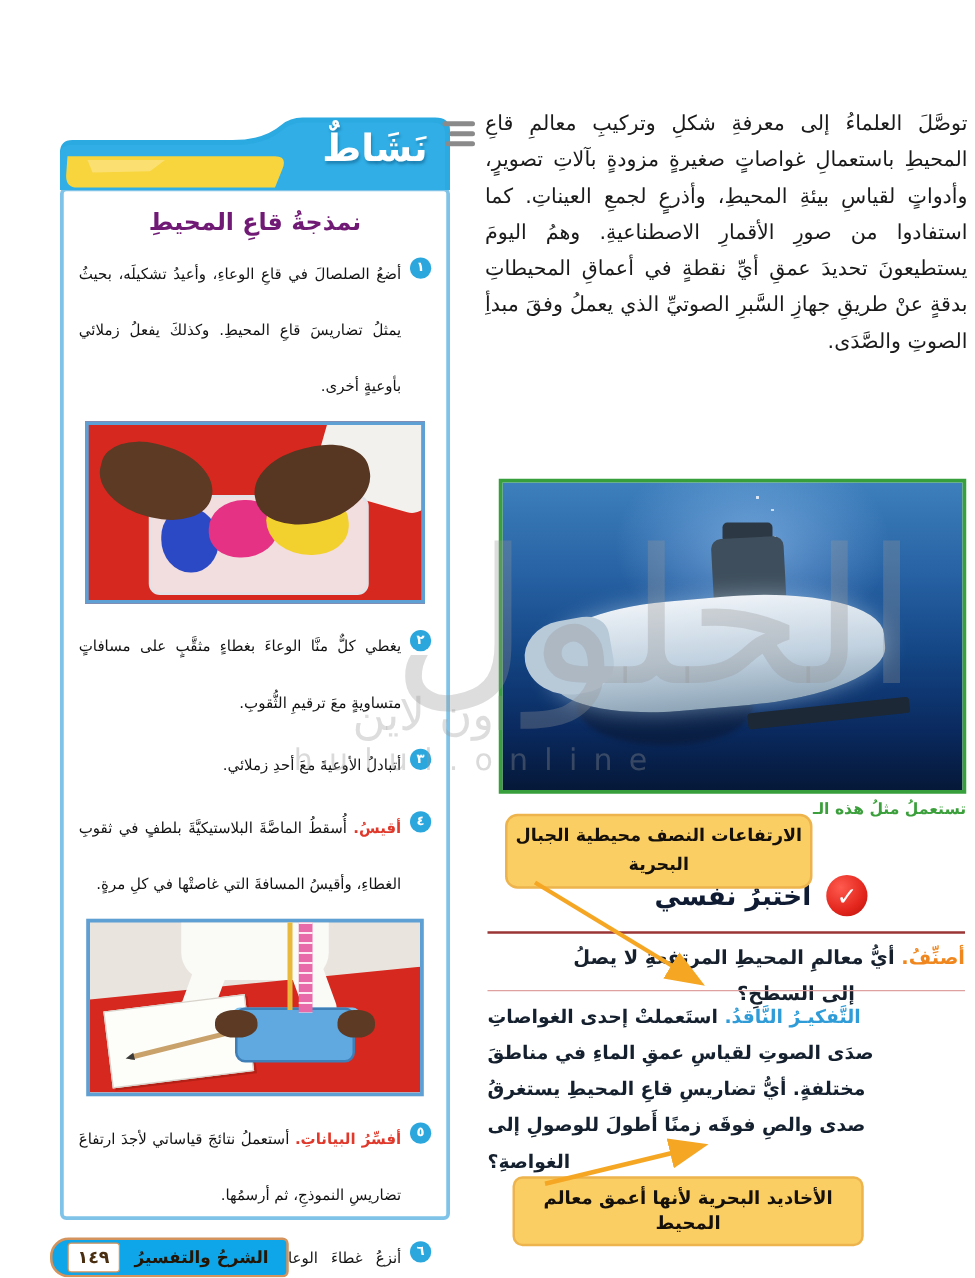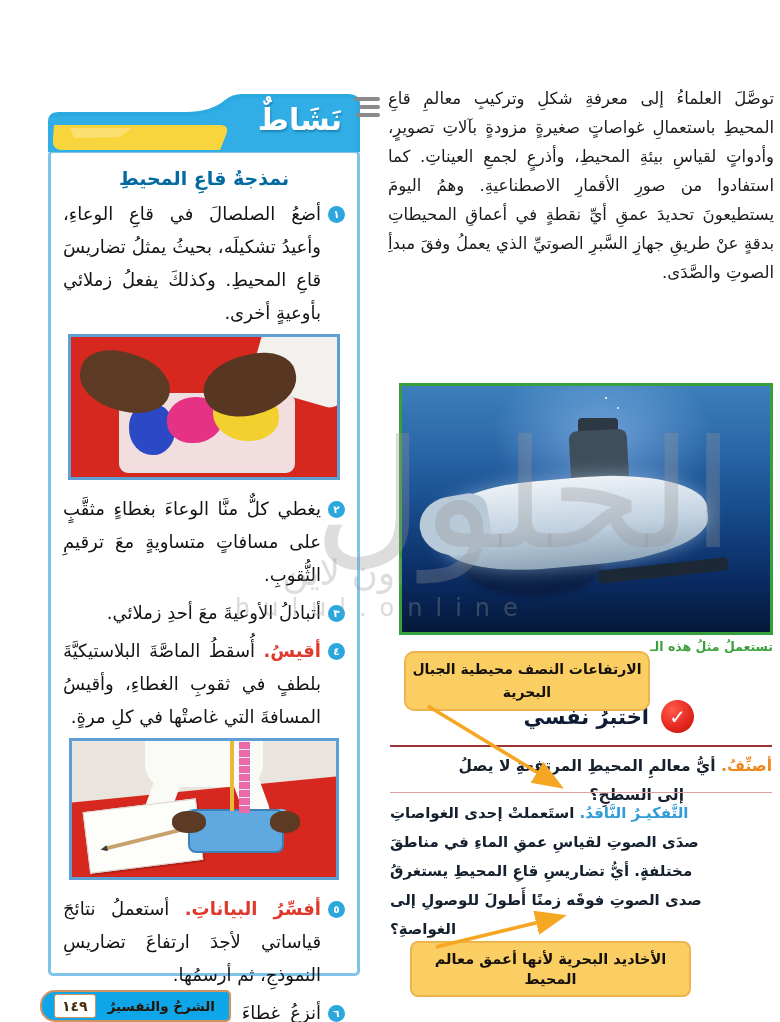--- a/index.html
+++ b/index.html
@@ -60,25 +60,25 @@
   .act-header{position:absolute;left:48px;top:92px;width:312px;height:60px;z-index:5;}
   .act-header-text{position:absolute;right:18px;top:10px;font-size:30px;font-weight:bold;color:#fff;
          text-shadow:1px 2px 2px rgba(0,60,100,.35);}
   .menu-lines{position:absolute;left:354px;top:97px;width:26px;z-index:6;}
   .menu-lines div{height:3.5px;background:#8A8A8A;border-radius:2px;margin-bottom:4.5px;}
   .menu-lines div:nth-child(2){width:21px;}
   .menu-lines div:nth-child(3){width:24px;}
 
   .act-box{position:absolute;left:48px;top:150px;width:312px;height:826px;border:3px solid #7FC3E8;
          border-radius:5px;background:#fff;box-sizing:border-box;padding:10px 12px;z-index:2;}
-  .act-title{text-align:center;font-weight:bold;font-size:19px;color:#0369a1;margin:4px 0 8px;}
+  .act-title{text-align:center;font-weight:bold;font-size:19px;color:#701a75;margin:4px 0 8px;}
   .step{display:flex;gap:7px;margin-bottom:5px;}
   .step-num{flex:0 0 auto;width:17px;height:17px;border-radius:50%;background:#2BA7DE;color:#fff;
          font-size:10.5px;line-height:17px;text-align:center;font-weight:bold;margin-top:9px;}
-  .step-text{font-size:18px;line-height:33px;color:#141414;text-align:justify;}
+  .step-text{font-size:12px;line-height:45px;color:#141414;text-align:justify;}
   .red-lbl{color:#E0392B;font-weight:bold;}
 
   .photo{position:relative;overflow:hidden;margin:4px auto 12px;border:3px solid #5E9FD4;background:#D6281E;}
   .photo1{width:266px;height:140px;}
   .photo2{width:264px;height:136px;background:#E9E5DE;}
   
   .p1-sleeve{position:absolute;right:-14px;top:-10px;width:95px;height:72px;background:#F3F1ED;
          border-radius:14px;transform:rotate(16deg);}
   .p1-box{position:absolute;left:48px;top:56px;width:172px;height:76px;background:rgba(246,246,250,.88);
          border:2px solid #E2E2E6;border-radius:9px;}
@@ -158,21 +158,21 @@
   <div class="q1">
     <div><span class="lbl">أصنِّفُ.</span> <span>أيُّ معالمِ المحيطِ المرتفعةِ لا يصلُ</span></div>
     <div class="indent-r-88">إلى السطحِ؟</div>
   </div>
   <div class="rule2"></div>
 
   <div class="q2">
     <div><span class="lbl">التَّفكيـرُ النَّاقدُ.</span> <span>استَعملتْ إحدى الغواصاتِ</span></div>
     <div>صدَى الصوتِ لقياسِ عمقِ الماءِ في مناطقَ</div>
     <div>مختلفةٍ. أيُّ تضاريسِ قاعِ المحيطِ يستغرقُ</div>
-    <div>صدى الصوتِ فوقَه زمنًا أَطولَ للوصولِ إلى</div>
+    <div>صدى والصِ فوقَه زمنًا أَطولَ للوصولِ إلى</div>
     <div class="indent-r-148">الغواصةِ؟</div>
   </div>
 
   <div class="act-header">
     <svg width="312" height="60" viewBox="0 0 312 60">
       <path d="M0,60 L0,30 Q0,20 10,20 L138,20 Q163,20 177,8 Q184,2 194,2 L300,2 Q312,2 312,12 L312,60 Z" fill="#2BA9E1"></path>
       <path d="M0,60 L0,32 Q0,24 9,24 L140,24 Q164,24 178,12 Q185,6 194,6 L298,6 Q308,6 308,14 L308,60 Z" fill="#35B3EA" opacity="0.55"></path>
       <path d="M6,33 L172,33 Q182,33 178,43 L172,58 L14,58 Q4,58 5,47 Z" fill="#F8D53D"></path>
       <path d="M22,36 L84,36 L72,45 L26,46 Z" fill="#FBE27A" opacity="0.85"></path>
     </svg>

